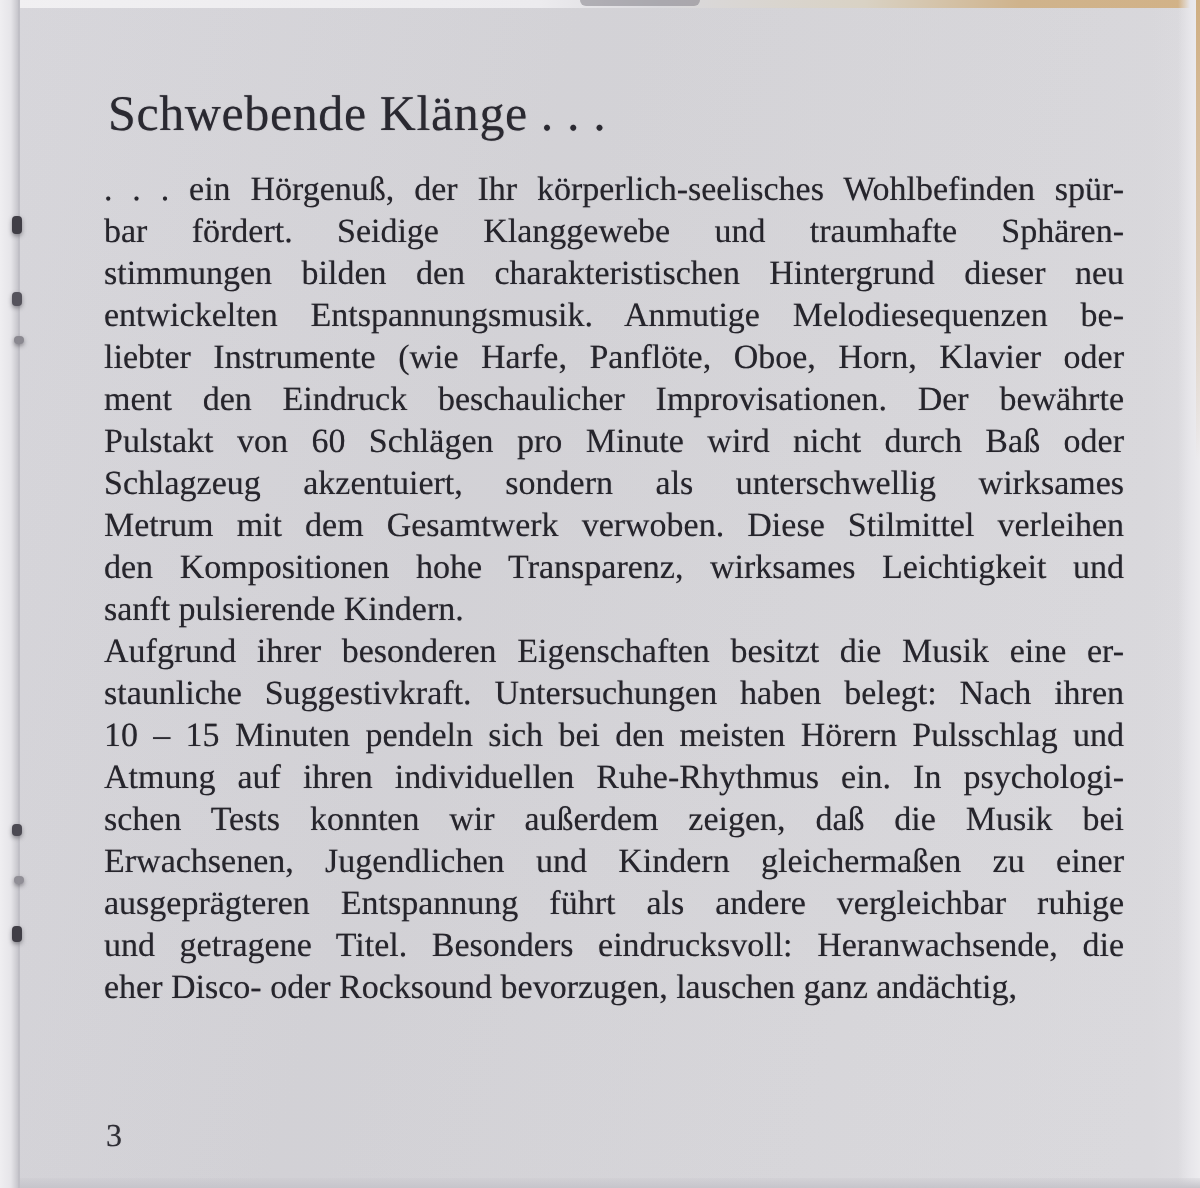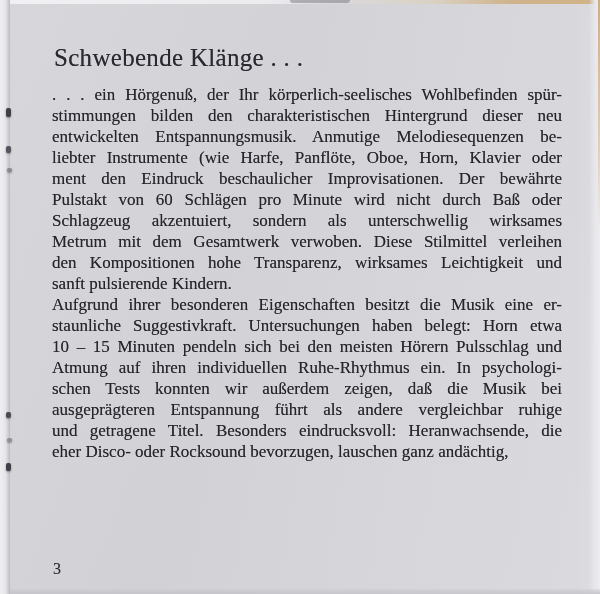--- a/index.html
+++ b/index.html
@@ -131,36 +131,38 @@
   <div class="binding-mark bm-3"></div>
   <div class="binding-mark bm-4"></div>
   <div class="binding-mark bm-5"></div>
   <div class="binding-mark bm-6"></div>
 
   <div class="page-title">Schwebende Klänge . . .</div>
 
   <div class="body-text">
       <div class="paragraph">
         <div class="line">. . . ein Hörgenuß, der Ihr körperlich-seelisches Wohlbefinden spür-</div>
+        <div class="line">bar fördert. Seidige Klanggewebe und traumhafte Sphären-</div>
         <div class="line">stimmungen bilden den charakteristischen Hintergrund dieser neu</div>
         <div class="line">entwickelten Entspannungsmusik. Anmutige Melodiesequenzen be-</div>
         <div class="line">liebter Instrumente (wie Harfe, Panflöte, Oboe, Horn, Klavier oder</div>
         <div class="line">ment den Eindruck beschaulicher Improvisationen. Der bewährte</div>
         <div class="line">Pulstakt von 60 Schlägen pro Minute wird nicht durch Baß oder</div>
         <div class="line">Schlagzeug akzentuiert, sondern als unterschwellig wirksames</div>
         <div class="line">Metrum mit dem Gesamtwerk verwoben. Diese Stilmittel verleihen</div>
         <div class="line">den Kompositionen hohe Transparenz, wirksames Leichtigkeit und</div>
         <div class="line last">sanft pulsierende Kindern.</div>
       </div>
       <div class="paragraph">
         <div class="line">Aufgrund ihrer besonderen Eigenschaften besitzt die Musik eine er-</div>
-        <div class="line">staunliche Suggestivkraft. Untersuchungen haben belegt: Horn etwa</div>
+        <div class="line">staunliche Suggestivkraft. Untersuchungen haben belegt: Nach ihren</div>
         <div class="line">10 – 15 Minuten pendeln sich bei den meisten Hörern Pulsschlag und</div>
         <div class="line">Atmung auf ihren individuellen Ruhe-Rhythmus ein. In psychologi-</div>
         <div class="line">schen Tests konnten wir außerdem zeigen, daß die Musik bei</div>
+        <div class="line">Erwachsenen, Jugendlichen und Kindern gleichermaßen zu einer</div>
         <div class="line">ausgeprägteren Entspannung führt als andere vergleichbar ruhige</div>
         <div class="line">und getragene Titel. Besonders eindrucksvoll: Heranwachsende, die</div>
         <div class="line last">eher Disco- oder Rocksound bevorzugen, lauschen ganz andächtig,</div>
       </div>
     </div>
 
   <div class="page-number">3</div>
 
 </div>
 

